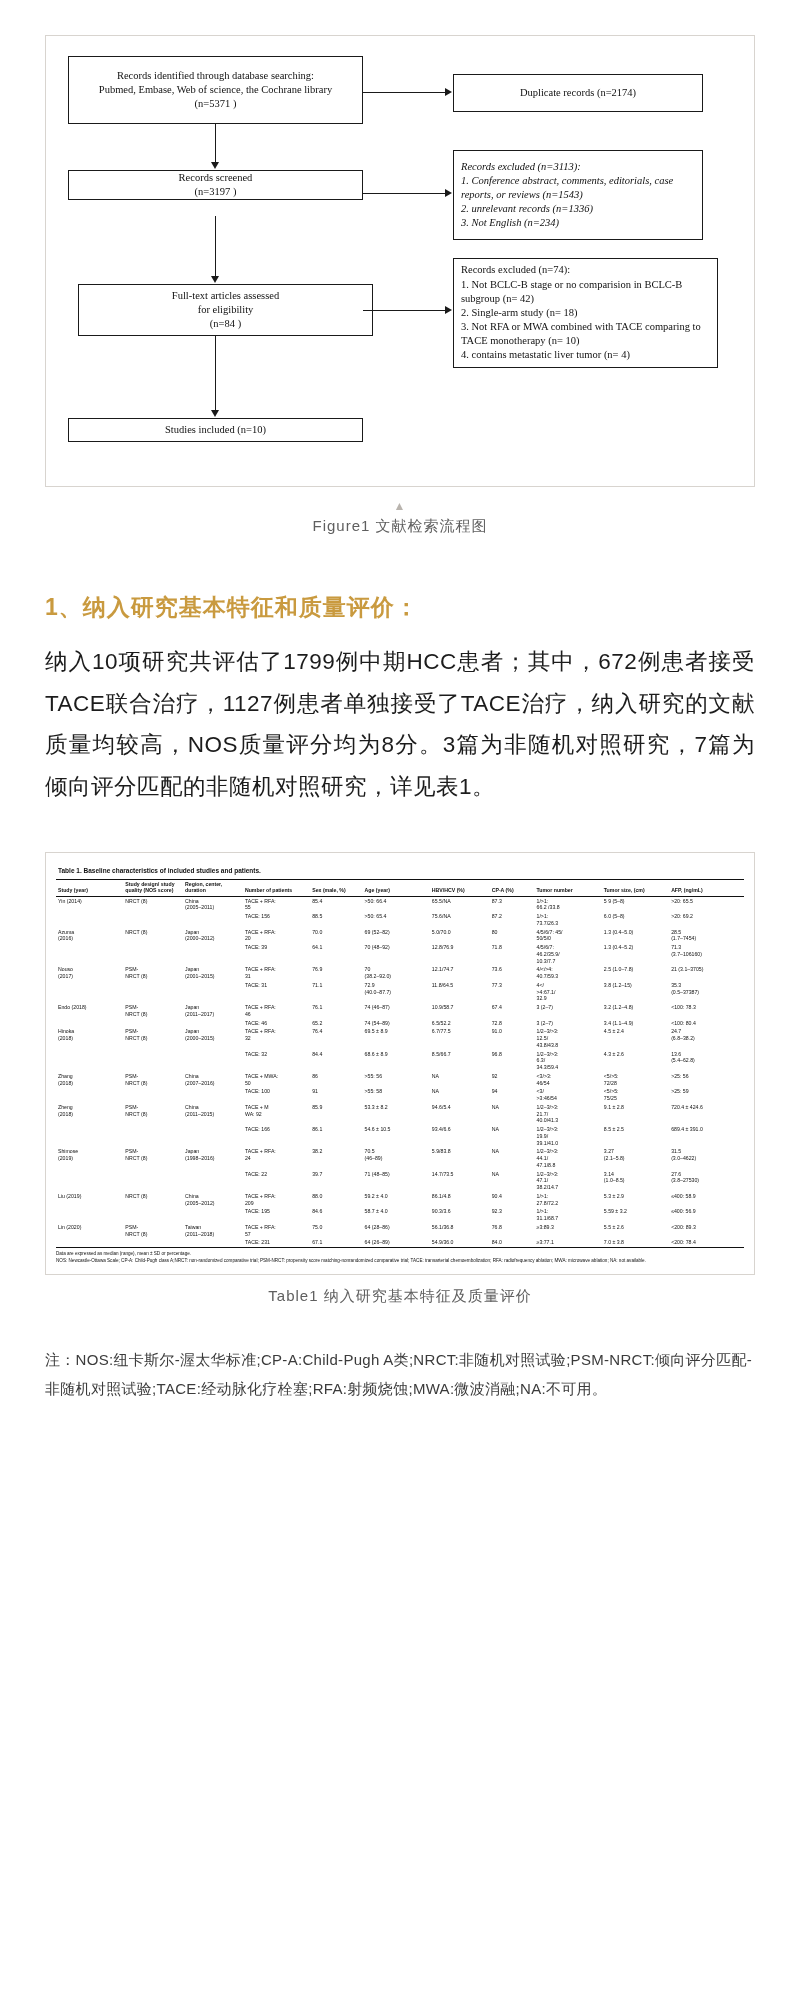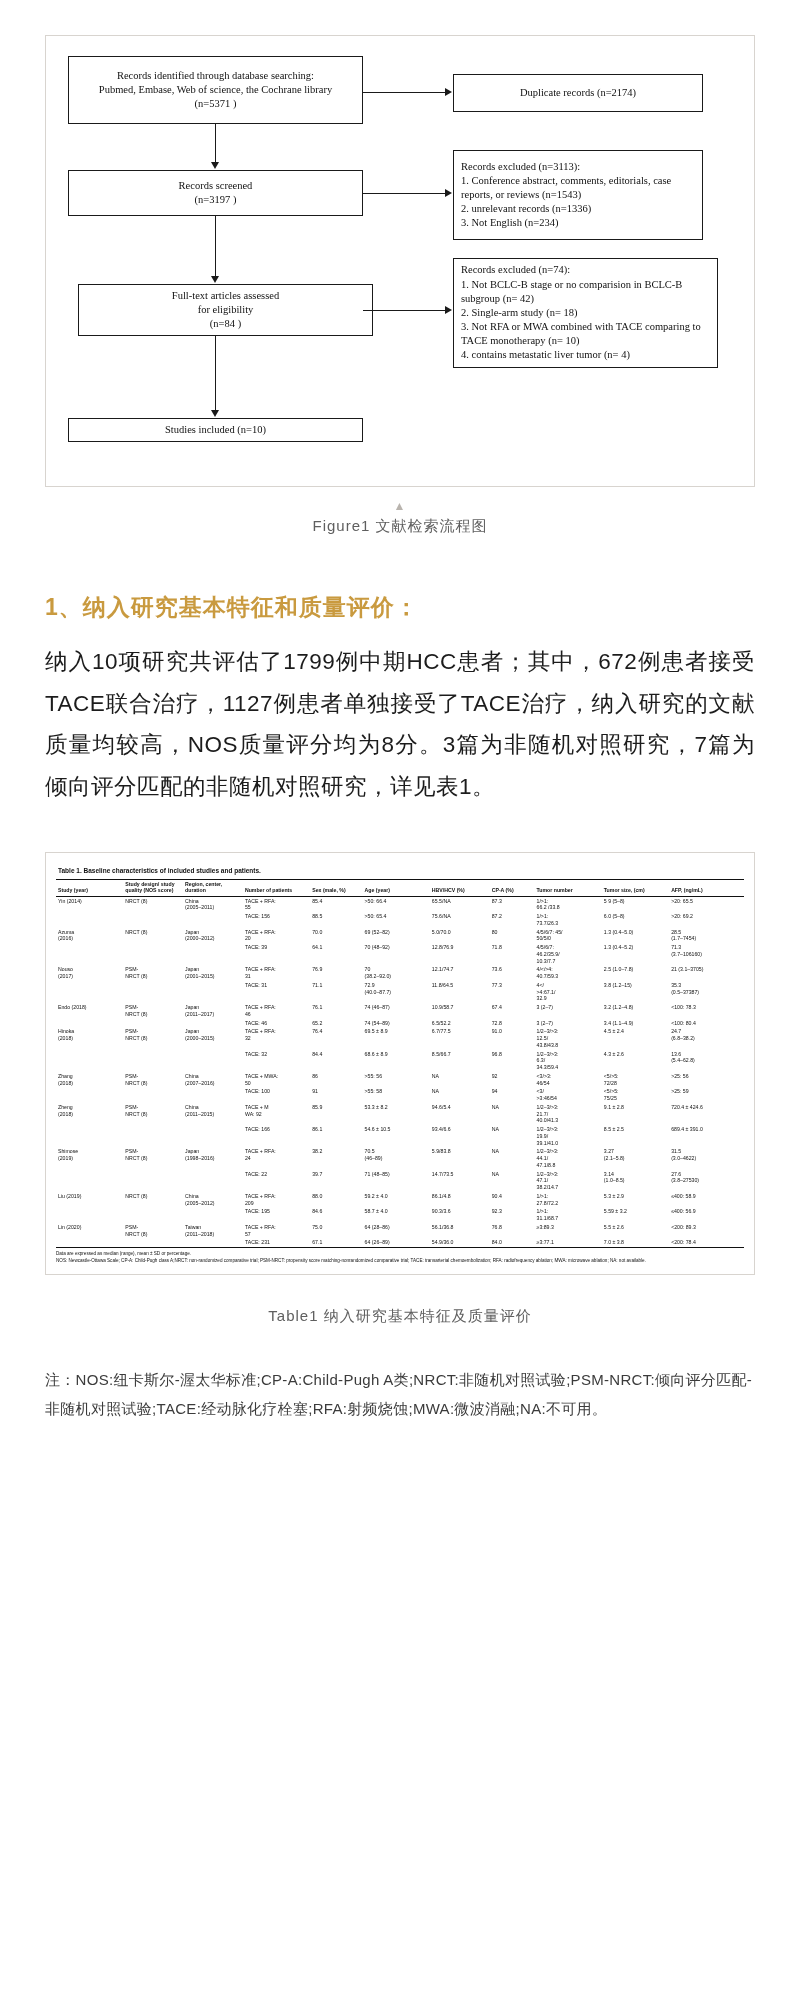--- a/index.html
+++ b/index.html
@@ -151,21 +151,21 @@
     font-size: 4.6px;
     line-height: 1.45;
     color: #111;
     margin-top: 3px;
     font-family: "Liberation Sans", sans-serif;
   }
   .tbl-caption {
     text-align: center;
     font-size: 15px;
     color: #5f5f5f;
-    margin-top: 32px;
+    margin-top: 12px;
     letter-spacing: 1px;
   }
 
   .footnote {
     margin: 40px 45px 30px 45px;
     font-size: 15px;
     line-height: 1.9;
     color: #3b3b3b;
     letter-spacing: 0.3px;
   }
@@ -187,27 +187,27 @@
       <div class="fbox" style="left:395px; top:24px; width:250px; height:38px;">
         <div class="inner" style="white-space: pre-line;">Duplicate records (n=2174)</div>
       </div>
 
       <div class="hline" style="left:305px; top:42px; width:82px;"></div>
       <div class="arrow-right" style="left:387px; top:38px;"></div>
 
       <div class="vline" style="left:157px; top:74px; height:40px;"></div>
       <div class="arrow-down" style="left:153px; top:112px;"></div>
 
-      <div class="fbox" style="left:10px; top:120px; width:295px; height:46px;">
+      <div class="fbox" style="left:10px; top:120px; width:295px; height:30px;">
         <div class="inner" style="white-space: pre-line;">Records screened
 (n=3197 )</div>
       </div>
 
       <div class="fbox left-align" style="left:395px; top:100px; width:250px; height:90px; padding:5px 7px;">
-        <div class="inner" style="white-space: pre-line;">Records excluded (n=3113):
+        <div class="inner" style="white-space: pre-line; font-style: italic;">Records excluded (n=3113):
 1. Conference abstract, comments, editorials, case reports, or reviews (n=1543)
 2. unrelevant records (n=1336)
 3.  Not English (n=234)</div>
       </div>
 
       <div class="hline" style="left:305px; top:143px; width:82px;"></div>
       <div class="arrow-right" style="left:387px; top:139px;"></div>
 
       <div class="vline" style="left:157px; top:166px; height:62px;"></div>
       <div class="arrow-down" style="left:153px; top:226px;"></div>

